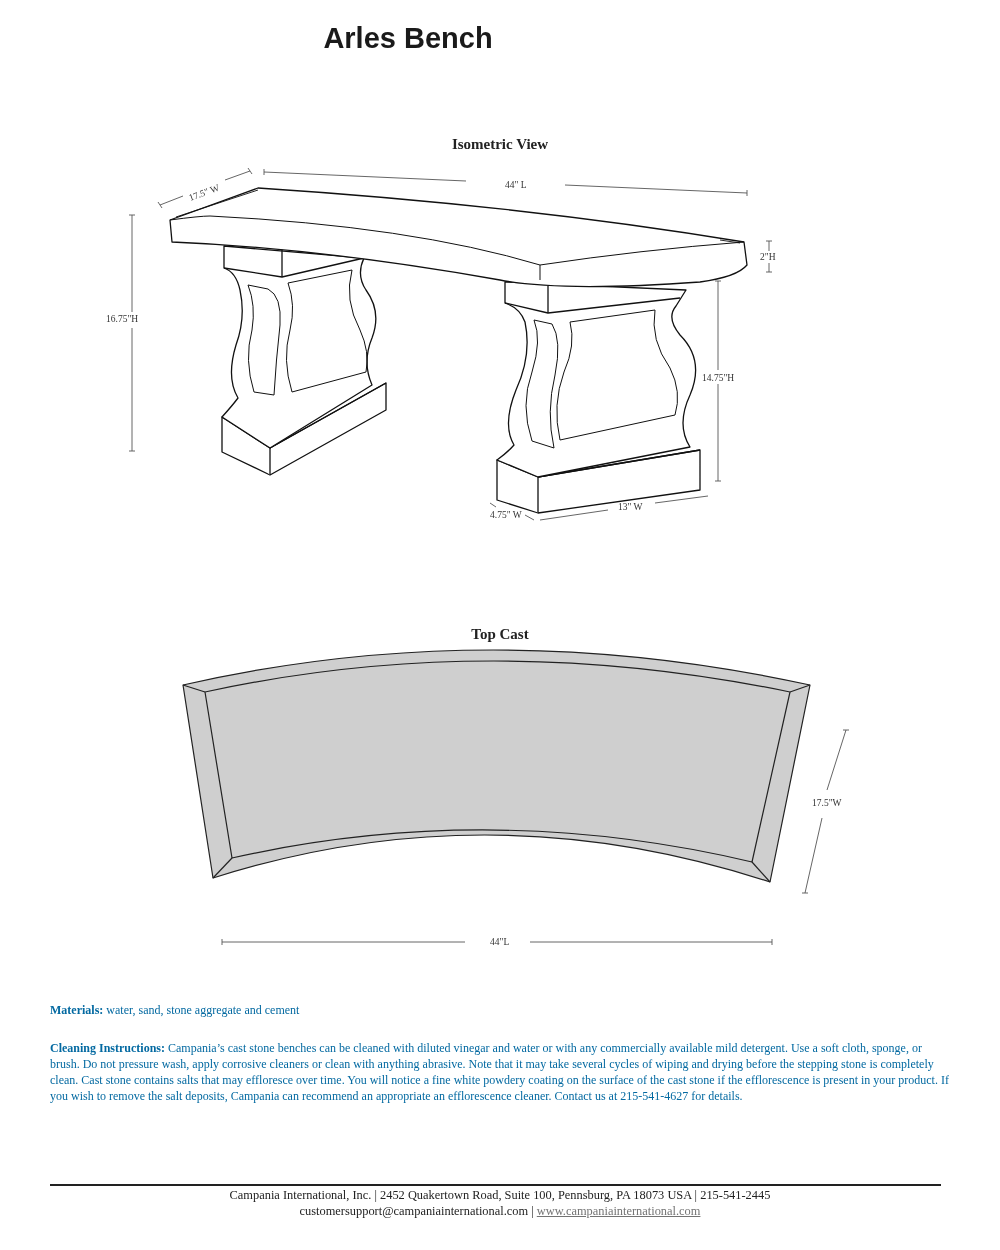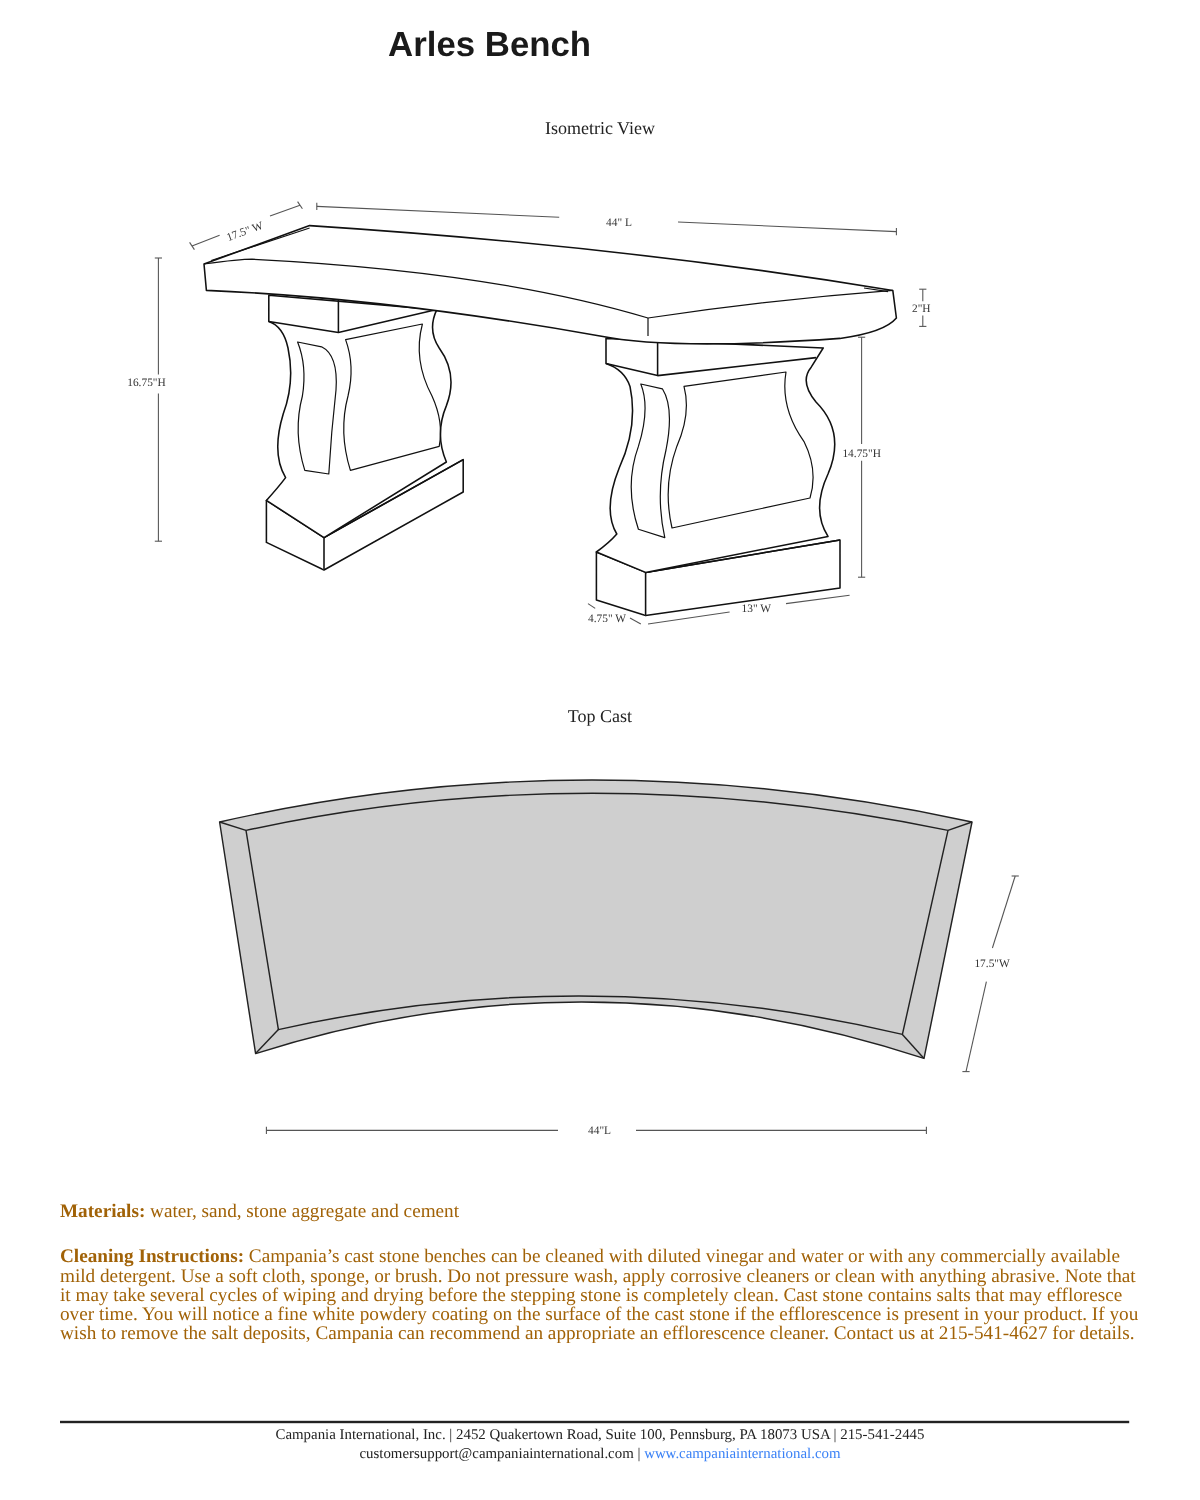--- a/index.html
+++ b/index.html
@@ -1,31 +1,31 @@
 <!DOCTYPE html>
 <html><head>
 <meta charset="utf-8">
 <style>
   html, body { margin: 0; padding: 0; background: #ffffff; }
   body { width: 1000px; height: 1250px; position: relative; overflow: hidden; font-family: "Liberation Sans", sans-serif; color: #111; }
   .title { position: absolute; top: 22px; left: 0; width: 816px; text-align: center; font-family: "Liberation Sans", sans-serif; font-weight: bold; font-size: 29px; color: #1a1a1a; }
-  .section-heading { position: absolute; left: 0; width: 1000px; text-align: center; font-family: "Liberation Serif", serif; font-weight: normal; font-size: 15px; color: #222; }
+  .section-heading { position: absolute; left: 0; width: 1000px; text-align: center; font-family: "Liberation Serif", serif; font-weight: bold; font-size: 15px; color: #222; margin-top: 36px; }
   #iso-heading { top: 100px; }
   #top-heading { top: 590px; }
   svg.drawing { position: absolute; left: 0; top: 0; }
   .dim-label { font-family: "Liberation Serif", serif; font-size: 9.5px; fill: #333; }
-  .text-block { position: absolute; left: 50px; width: 900px; font-family: "Liberation Serif", serif; font-size: 16px; line-height: 16px; color: #a16207; }
+  .text-block { position: absolute; left: 50px; width: 900px; font-family: "Liberation Serif", serif; font-size: 12px; line-height: 16px; color: #0369a1; }
   .text-block b { font-weight: bold; }
   #materials { top: 1002px; }
   #cleaning { top: 1040px; }
   .footer-rule { position: absolute; left: 50px; top: 1184px; width: 891px; height: 2px; background: #222; }
   .footer { position: absolute; left: 0; width: 1000px; text-align: center; font-family: "Liberation Serif", serif; font-size: 12.4px; color: #222; }
   #footer-line1 { top: 1188px; }
   #footer-line2 { top: 1204px; }
-  .footer a { color: #3b82f6; }
+  .footer a { color: #737373; text-decoration: underline; }
 </style>
 </head>
 <body>
 
 <div class="title">Arles Bench</div>
 <div class="section-heading" id="iso-heading">Isometric View</div>
 
 <svg class="drawing" width="1000" height="1000" viewBox="0 0 1000 1000">
 
   <g fill="#fff" stroke="#111" stroke-width="1.3" stroke-linejoin="round">

